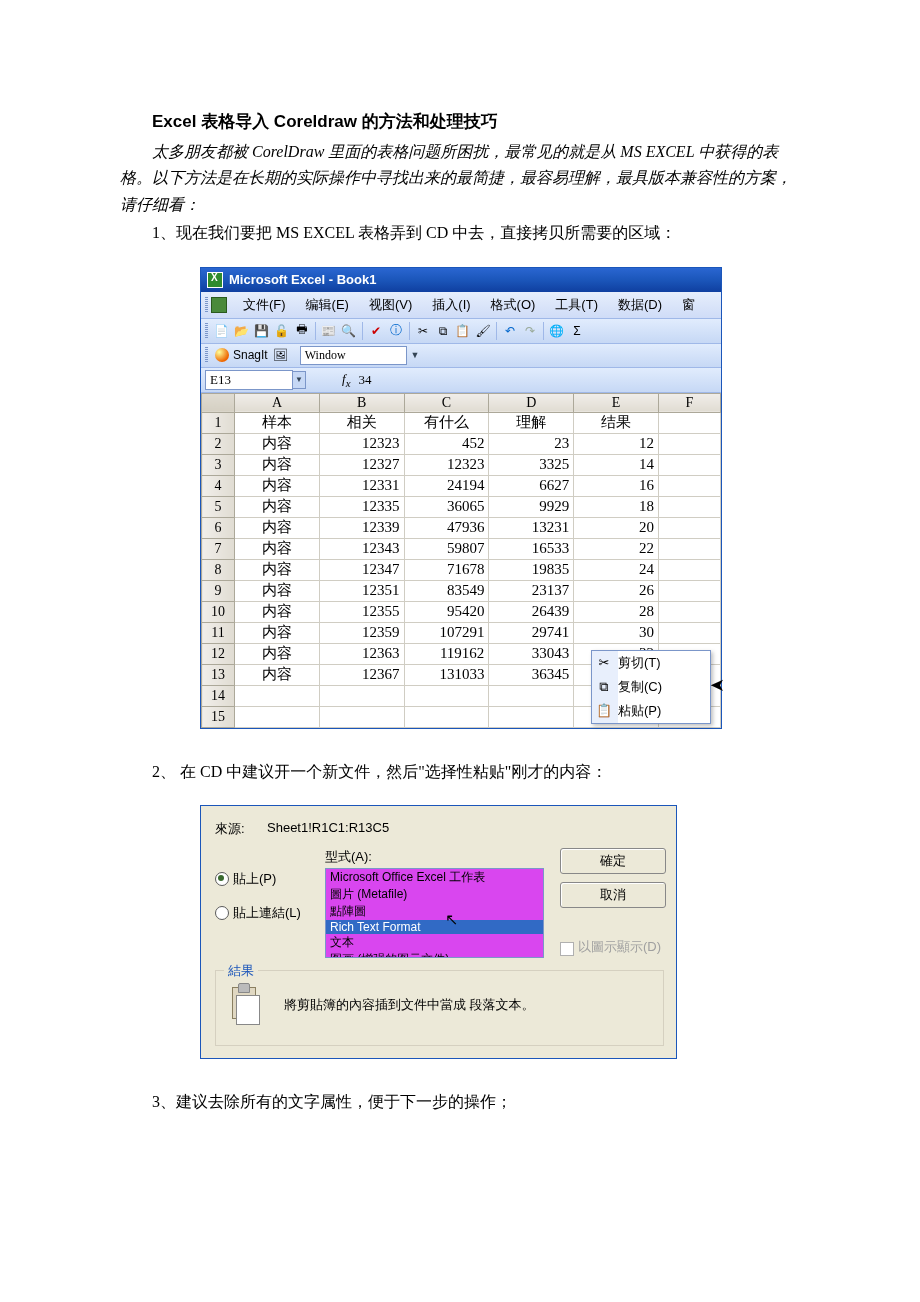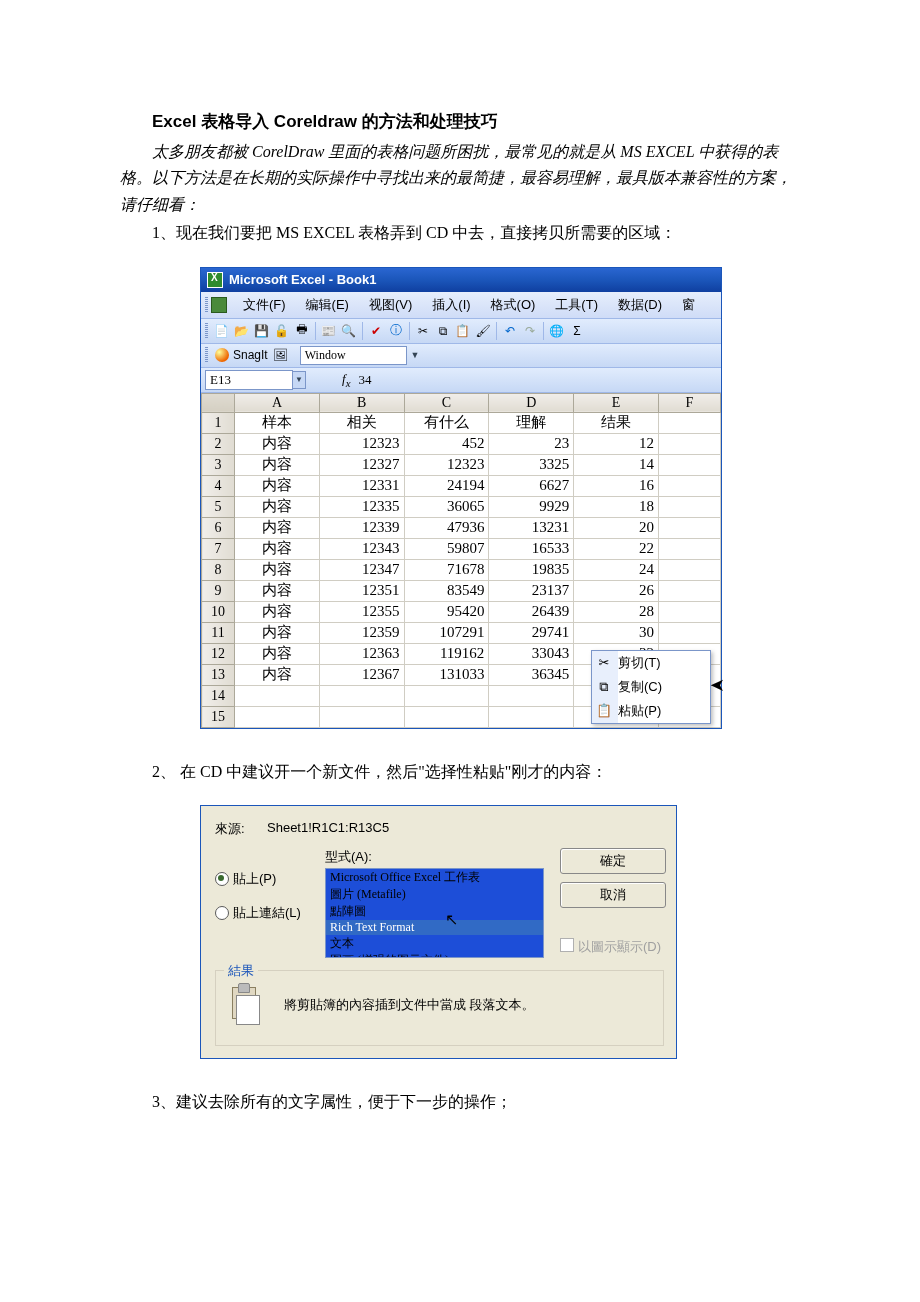--- a/index.html
+++ b/index.html
@@ -305,24 +305,24 @@
     position: absolute;
     left: 2px; top: 2px;
     width: 6px; height: 6px;
     border-radius: 50%;
     background: #3a6a2e;
   }
   .ps-center { flex: 1; }
   .ps-type-lbl { margin-bottom: 2px; }
   .ps-list {
     border: 1px solid #7b96c9;
-    background: #1d4ed8;
+    background: #d946ef;
     height: 88px;
     overflow: hidden;
-    font-family: Liberation Serif, serif;
+    font-family: Liberation Sans, sans-serif;
     font-size: 12px;
   }
   .ps-list div { padding: 0 4px; }
   .ps-list .sel {
     background: #316ac5;
     color: #fff;
   }
   .ps-right {
     width: 104px;
     margin-left: 16px;
@@ -333,21 +333,21 @@
     background: #ece9d8;
     border: 1px solid #888;
     border-radius: 3px;
     padding: 3px 0;
     text-align: center;
     margin-bottom: 8px;
     font-size: 13px;
     box-shadow: inset 1px 1px 0 #fff;
   }
   .ps-check {
-    display: flex; align-items: flex-start; gap: 4px;
+    display: flex; align-items: flex-end; gap: 4px;
     color: #a0a0a0;
     margin-top: 30px;
   }
   .ps-check .cb {
     width: 12px; height: 12px;
     border: 1px solid #b0b0b0;
     background: #fff;
   }
   .ps-result {
     border: 1px solid #d5d0c0;

